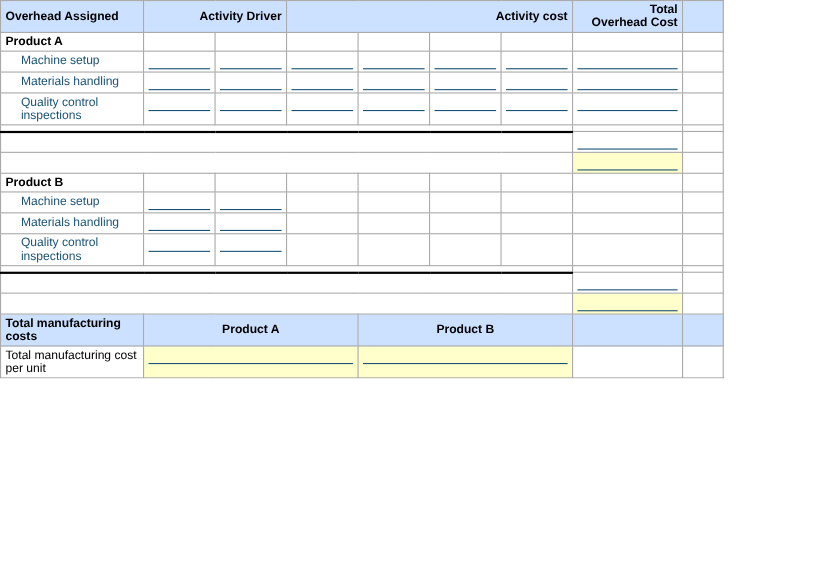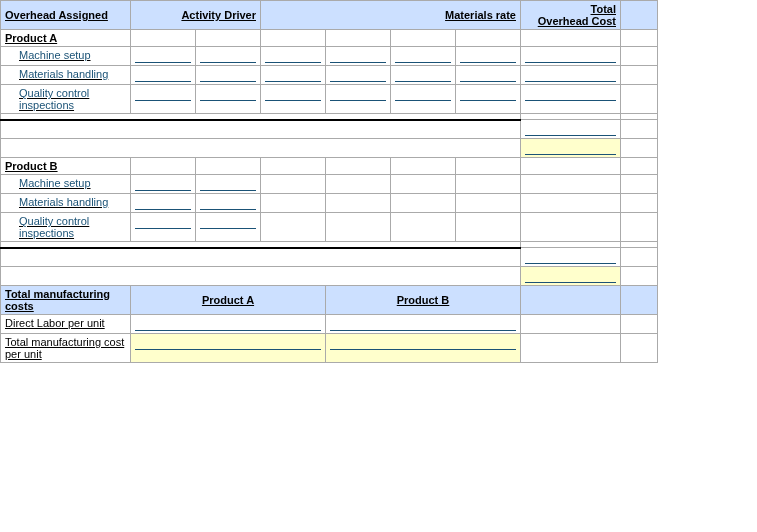--- a/index.html
+++ b/index.html
@@ -5,21 +5,20 @@
     * { box-sizing: border-box; margin: 0; padding: 0; }
     body {
       font-family: Arial, sans-serif;
       font-size: 11px;
       background: #fff;
       width: 757px;
       overflow: hidden;
     }
     .table-container {
       width: 651px;
-      text-decoration: underline;
     }
     table {
       width: 100%;
       border-collapse: collapse;
       table-layout: fixed;
     }
     th, td {
       border: 1px solid #aaa;
       padding: 2px 4px;
       vertical-align: top;
@@ -86,21 +85,21 @@
       <col style="width:65px">
       <col style="width:65px">
       <col style="width:65px">
       <col style="width:100px">
       <col style="width:37px">
     </colgroup>
     <thead>
       <tr class="header-row">
         <th class="left-align">Overhead Assigned</th>
         <th colspan="2">Activity Driver</th>
-        <th colspan="4">Materials rate</th>
+        <th colspan="4">Activity cost</th>
         <th style="white-space:pre-line;">Total
 Overhead Cost</th>
         <th></th>
       </tr>
     </thead>
     <tbody>
 
       <tr>
         <td class="product-label">Product A</td>
         <td></td>
@@ -299,31 +298,20 @@
 
       <tr class="blue-section">
         <th class="left-align">Total manufacturing costs</th>
         <th colspan="3">Product A</th>
         <th colspan="3">Product B</th>
         <th></th>
         <th></th>
       </tr>
 
 
-      <tr>
-        <td>Direct Labor per unit</td>
-        <td colspan="3">
-            <input class="input-field" type="text" style="">
-          </td>
-        <td colspan="3">
-            <input class="input-field" type="text" style="">
-          </td>
-        <td></td>
-        <td></td>
-      </tr>
 
 
       <tr>
         <td>Total manufacturing cost per unit</td>
         <td colspan="3" class="yellow-cell">
             <input class="input-field" type="text" style="background: transparent;">
           </td>
         <td colspan="3" class="yellow-cell">
             <input class="input-field" type="text" style="background: transparent;">
           </td>

